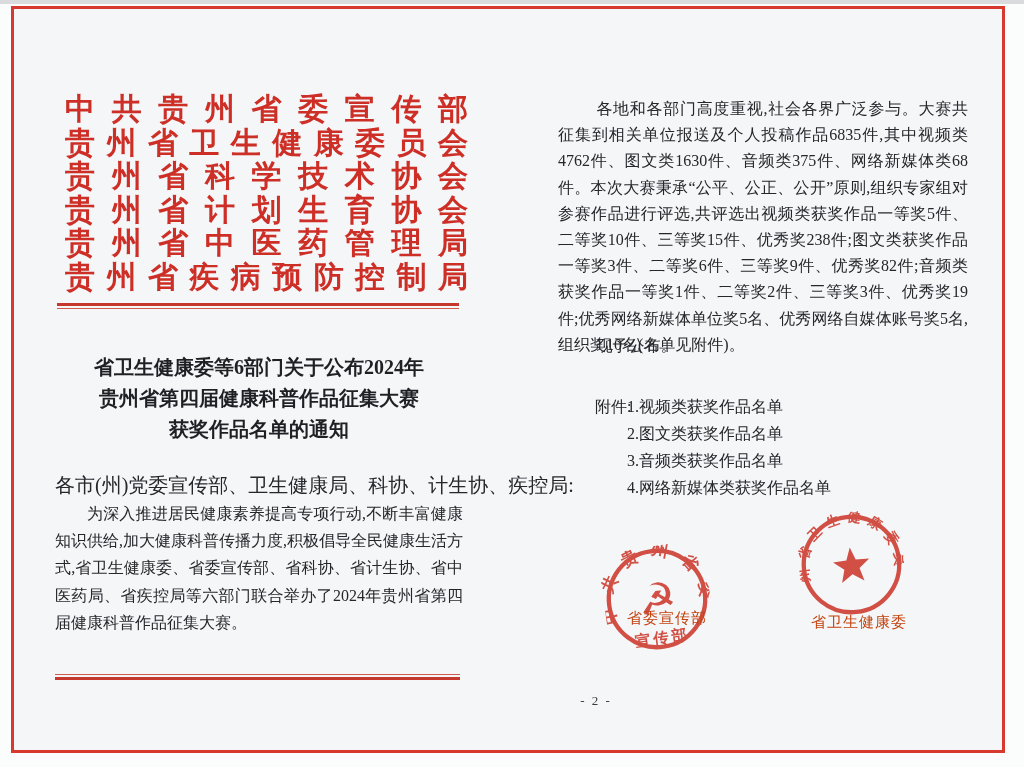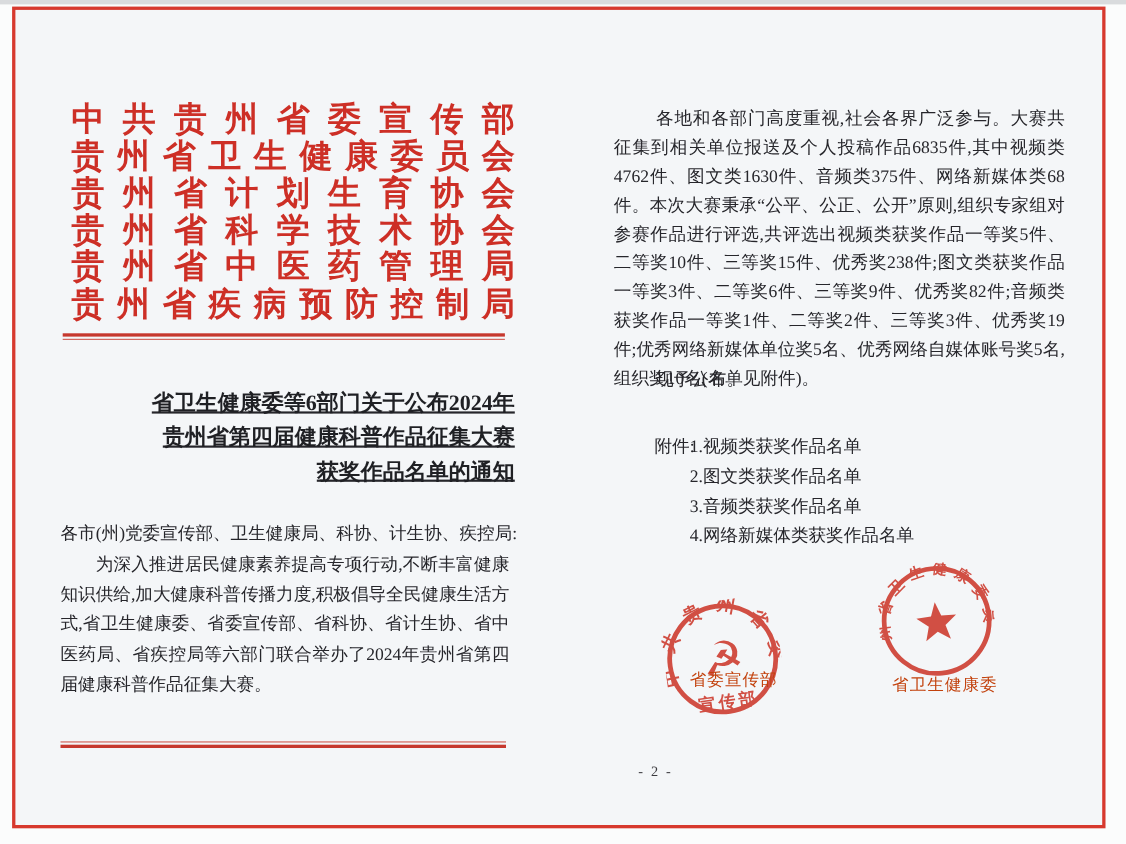--- a/index.html
+++ b/index.html
@@ -21,25 +21,25 @@
   .header-line{
     font-size:30px;font-weight:bold;color:#cd2f26;line-height:33.5px;
     text-align:justify;text-align-last:justify;white-space:nowrap;
     letter-spacing:0;
   }
   .rule{position:absolute;background:#c6382e;}
   .rule-top-thick{left:57px;top:303px;width:402px;height:3px;}
   .rule-top-thin{left:57px;top:308px;width:402px;height:1px;background:#d0594f;}
   .rule-bottom-thin{left:55px;top:674px;width:405px;height:1px;background:#d0594f;}
   .rule-bottom-thick{left:55px;top:677px;width:405px;height:3px;}
-  .title-block{position:absolute;left:50px;top:352px;width:418px;text-align:right;text-decoration:underline;}
+  .title-block{position:absolute;left:50px;top:352px;width:418px;text-align:center;}
   .title-line{font-size:20px;font-weight:bold;line-height:31px;color:#1f2024;}
   .salutation{
     position:absolute;left:55px;top:472px;width:410px;
-    font-size:16px;line-height:27px;white-space:nowrap;
+    font-size:20px;line-height:27px;white-space:nowrap;
   }
   .body-left{
     position:absolute;left:55px;top:500px;width:408px;
     font-size:16px;line-height:27.2px;text-align:justify;text-indent:2em;
     margin:0;
   }
   
   .body-right-1{
     position:absolute;left:558px;top:96px;width:410px;
     font-size:16px;line-height:26.2px;text-align:justify;text-indent:2.4em;
@@ -73,22 +73,22 @@
 
 <div class="stage">
   <div class="top-strip"></div>
   <div class="scan-frame"></div>
 
   <div>
 
     <div class="header-block">
       <div class="header-line">中共贵州省委宣传部</div>
       <div class="header-line">贵州省卫生健康委员会</div>
+      <div class="header-line">贵州省科学技术协会</div>
       <div class="header-line">贵州省计划生育协会</div>
-      <div class="header-line">贵州省科学技术协会</div>
       <div class="header-line">贵州省中医药管理局</div>
       <div class="header-line">贵州省疾病预防控制局</div>
     </div>
 
     <div class="rule rule-top-thick"></div>
     <div class="rule rule-top-thin"></div>
 
     <div class="title-block">
       <div class="title-line">省卫生健康委等6部门关于公布2024年</div>
       <div class="title-line">贵州省第四届健康科普作品征集大赛</div>

